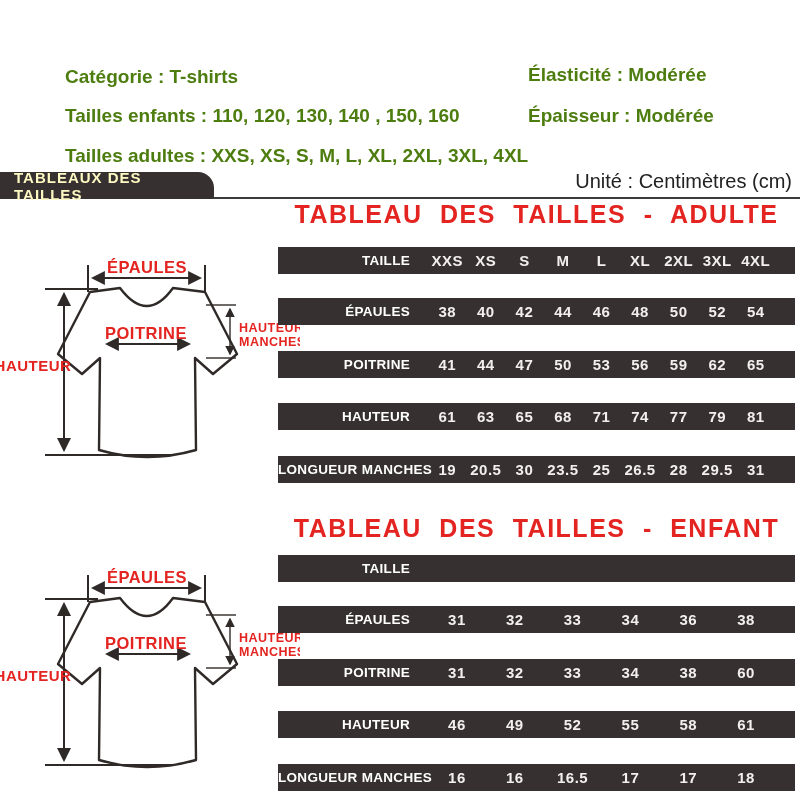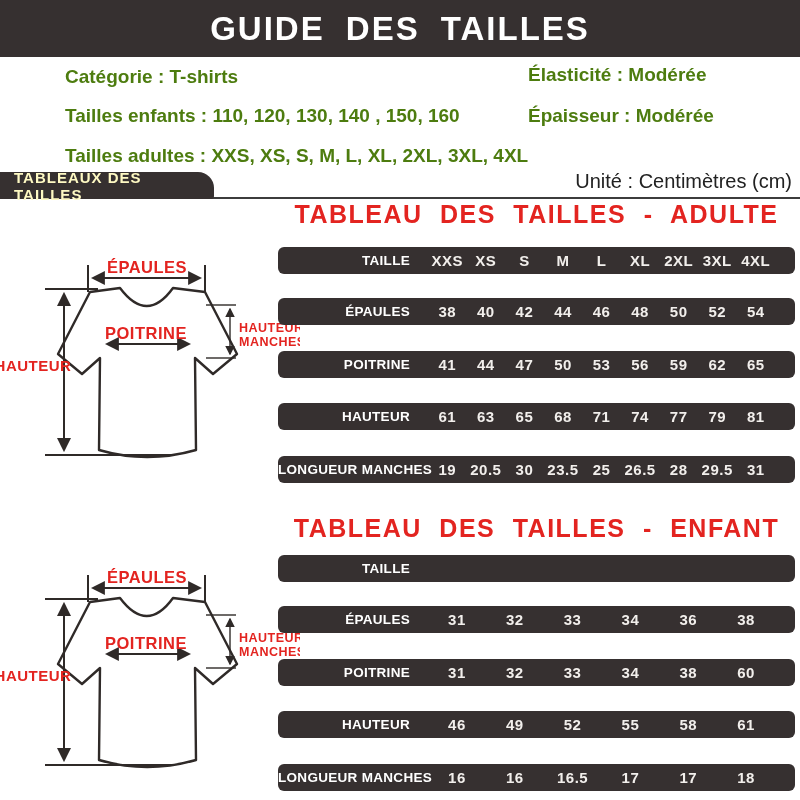--- a/index.html
+++ b/index.html
@@ -31,41 +31,38 @@
   .red-title { position:absolute; left:278px; width:517px; text-align:center; color:#e32420;
                font-weight:bold; font-size:25px; letter-spacing:1.5px; word-spacing:9px; white-space:nowrap; }
   #adult-title { top:200px; }
   #child-title { top:514px; }
 
   
   .size-table { position:absolute; left:278px; width:517px; height:240px; }
   #adult-table { top:247px; }
   #child-table { top:555px; }
   .size-row { position:absolute; left:0; width:517px; height:27px; background:#363030;
-              display:flex; align-items:center;border-radius:6px; }
+              display:flex; align-items:center; }
   .row-0{top:0;} .row-1{top:51px;} .row-2{top:104px;} .row-3{top:156px;} .row-4{top:209px;}
   .row-label { width:132px; text-align:right; color:#ffffff; font-weight:bold; font-size:13.5px;
                letter-spacing:0.3px; white-space:nowrap; }
   .row-values { flex:1; display:flex; padding:0 20px 0 18px; }
   .cell { flex:1; text-align:center; color:#f2efec; font-weight:bold; font-size:15px; letter-spacing:0.5px; }
 
   
   .diagram { position:absolute; left:0; width:300px; height:228px; }
   #diagram-adult { top:252px; }
   #diagram-child { top:562px; }
   .dlabel { font-family:"Liberation Sans", sans-serif; font-weight:bold; fill:#e32420; letter-spacing:0.5px; }
 </style>
 </head>
 <body>
 
 <div id="page">
 
-  <div class="banner">
-    <span class="banner-title">GUIDE DES TAILLES</span>
-  </div>
 
   <div class="info-line" id="info-cat">Catégorie : T-shirts</div>
   <div class="info-line" id="info-kids">Tailles enfants : 110, 120, 130, 140 , 150, 160</div>
   <div class="info-line" id="info-adult">Tailles adultes : XXS, XS, S, M, L, XL, 2XL, 3XL, 4XL</div>
   <div class="info-line" id="info-thick">Épaisseur : Modérée</div>
   <div class="info-line" id="info-elas">Élasticité : Modérée</div>
 
   <div class="rule"></div>
   <div class="ribbon">
     <span class="ribbon-label">TABLEAUX DES TAILLES</span>

